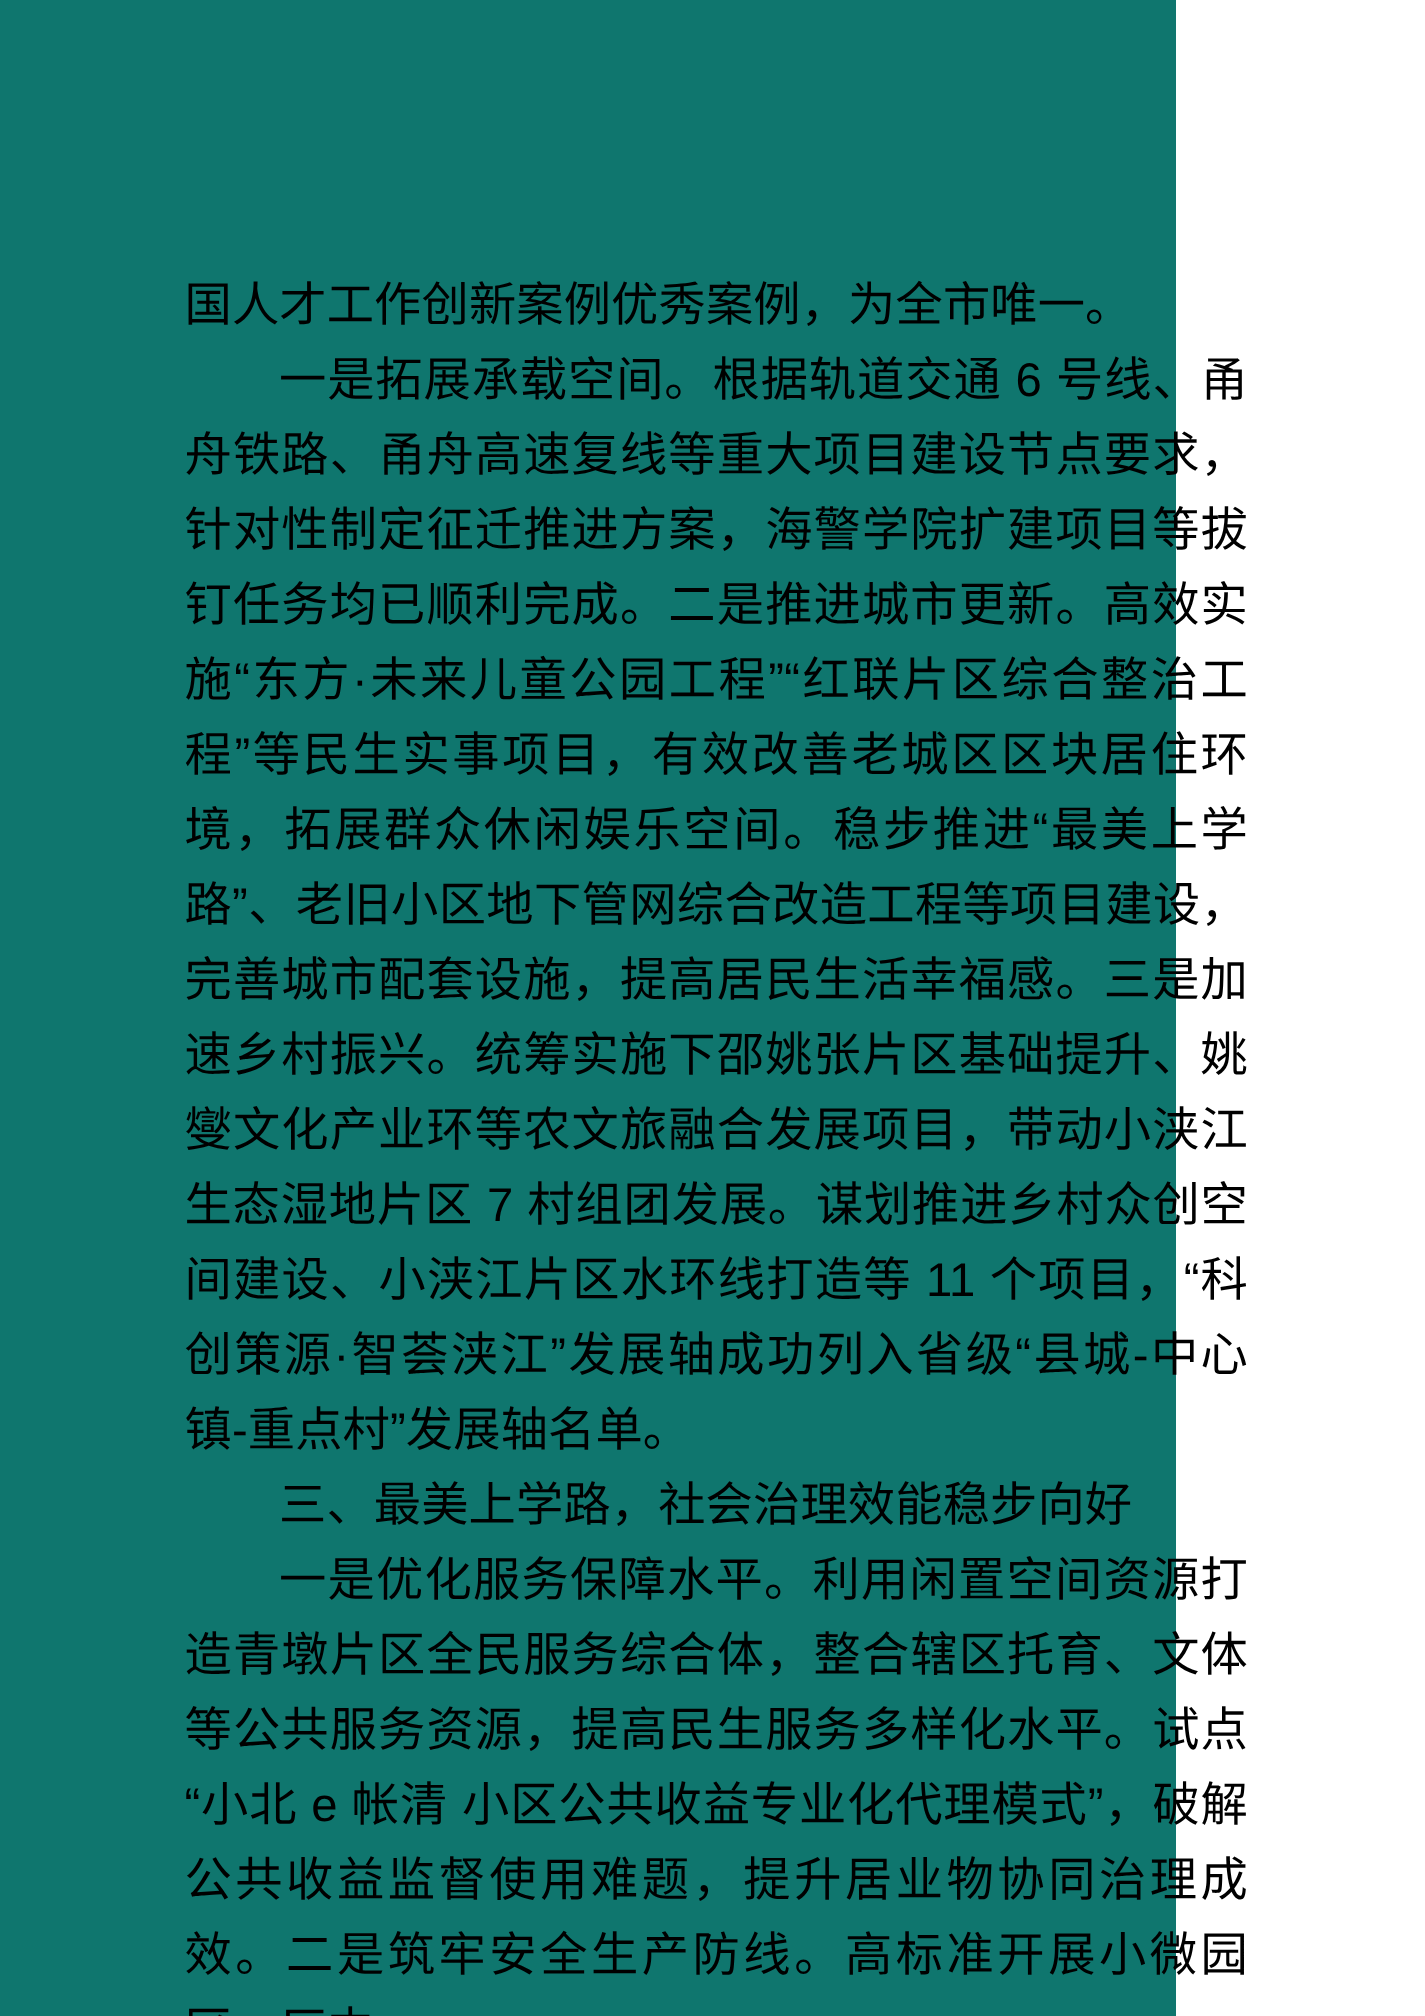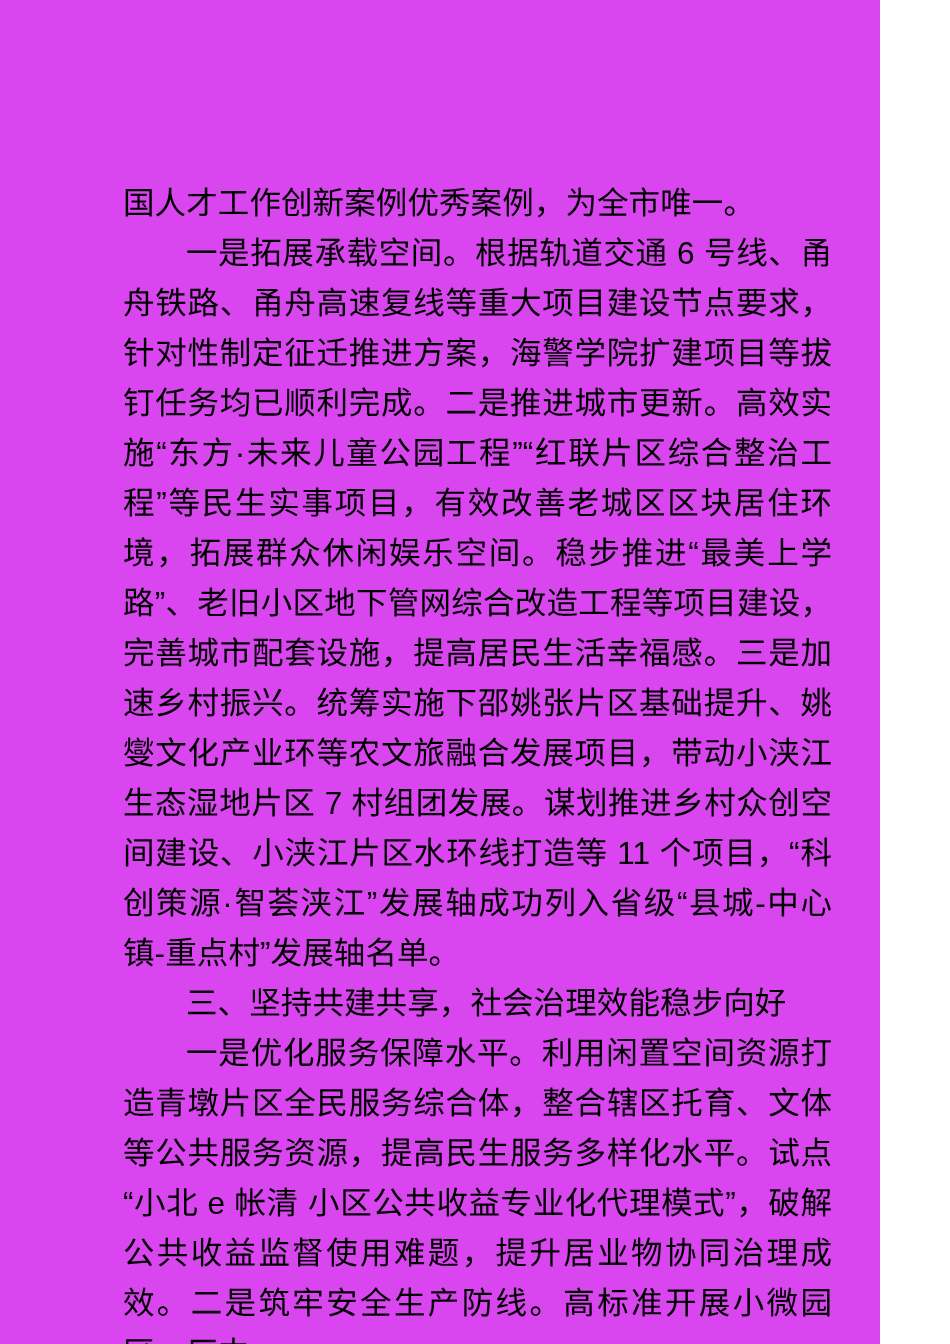--- a/index.html
+++ b/index.html
@@ -10,23 +10,23 @@
   body {
     width: 950px;
     height: 1344px;
     background: #ffffff;
     font-family: "Liberation Sans", "DejaVu Sans", sans-serif;
     color: #000000;
     overflow: hidden;
   }
   .page {
     position: relative;
-    width: 880px;
+    width: 784px;
     height: 1344px;
-    background: #d946ef;
+    background: #0f766e;
     box-sizing: border-box;
   }
   .doc-body {
     position: absolute;
     left: 123px;
     top: 178px;
     width: 709px;
   }
   p.para {
     margin: 0;
@@ -57,18 +57,18 @@
 <body>
 
 <div class="page">
   <div class="doc-body">
 
     <p class="para">国人才工作创新案例优秀案例，为全市唯一。</p>
 
 
     <p class="para indent">一是拓展承载空间。根据轨道交通 6 号线、甬舟铁路、甬舟高速复线等重大项目建设节点要求，针对性制定征迁推进方案，海警学院扩建项目等拔钉任务均已顺利完成。二是推进城市更新。高效实施“东方·未来儿童公园工程”“红联片区综合整治工程”等民生实事项目，有效改善老城区区块居住环境，拓展群众休闲娱乐空间。稳步推进“最美上学路”、老旧小区地下管网综合改造工程等项目建设，完善城市配套设施，提高居民生活幸福感。三是加速乡村振兴。统筹实施下邵姚张片区基础提升、姚燮文化产业环等农文旅融合发展项目，带动小浃江生态湿地片区 7 村组团发展。谋划推进乡村众创空间建设、小浃江片区水环线打造等 11 个项目，“科创策源·智荟浃江”发展轴成功列入省级“县城-中心镇-重点村”发展轴名单。</p>
 
-    <p class="para heading">三、坚持共建共享，社会治理效能稳步向好</p>
+    <p class="para heading">三、最美上学路，社会治理效能稳步向好</p>
 
     <p class="para indent">一是优化服务保障水平。利用闲置空间资源打造青墩片区全民服务综合体，整合辖区托育、文体等公共服务资源，提高民生服务多样化水平。试点“小北 e 帐清 小区公共收益专业化代理模式”，破解公共收益监督使用难题，提升居业物协同治理成效。二是筑牢安全生产防线。高标准开展小微园区、厂中</p>
 
   </div>
 </div>
 
 </body></html>

